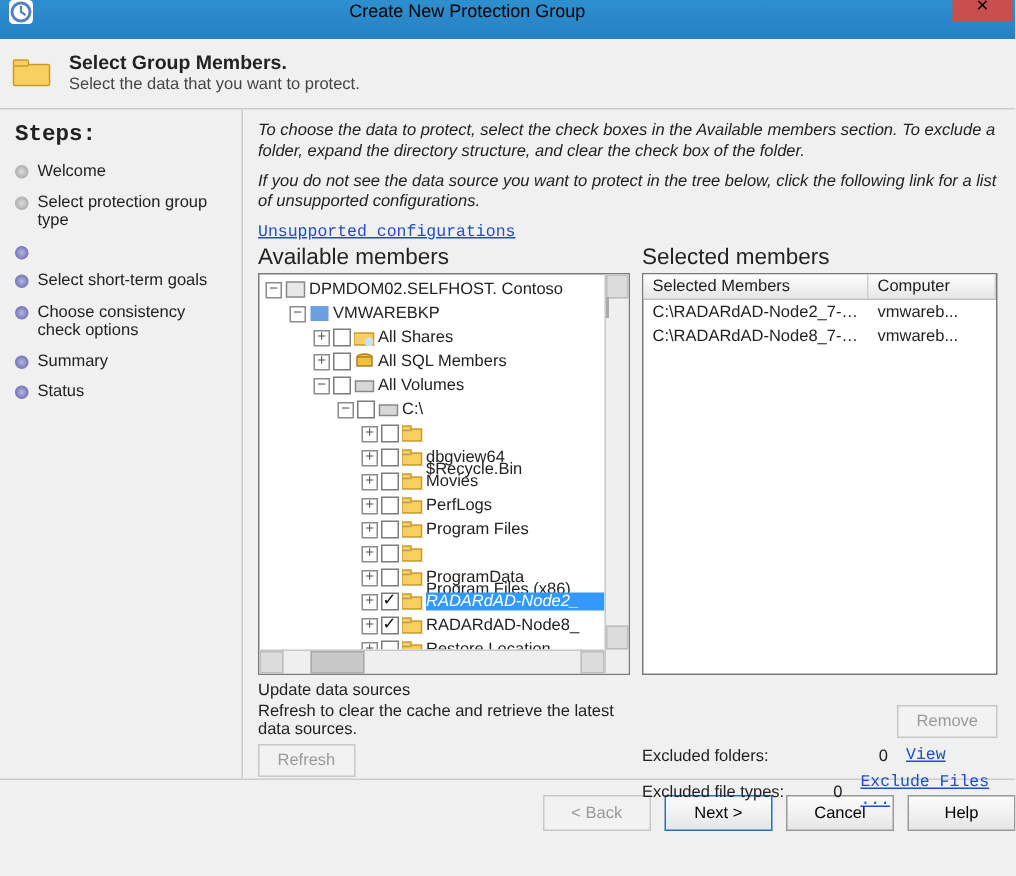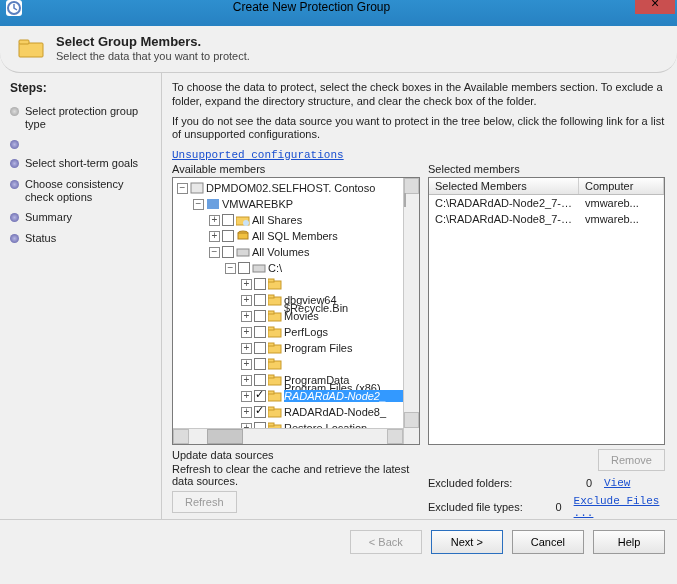--- a/index.html
+++ b/index.html
@@ -2,39 +2,39 @@
 <html><head>
 <meta charset="utf-8">
 <style>
   * { box-sizing: border-box; }
   body { margin:0; font-family: "Segoe UI", Tahoma, sans-serif; font-size:11px; color:#222; background:#f0f0f0; width:677px; height:584px; overflow:hidden; }
   .titlebar { height:26px; background:linear-gradient(#2e8fcf,#2781c2); display:flex; align-items:flex-start; position:relative; }
   .titlebar .tb-icon { width:16px; height:16px; margin:0 6px; background:#fff; border-radius:3px; display:inline-block; position:relative;}
   .titlebar .tb-icon svg { width:16px;height:16px;}
   .title-text { flex:1; text-align:center; color:#000; font-size:12px; margin-left:-40px;}
   .closebtn { width:40px; height:20px; background:#c94f4f; color:#000; font-size:14px; text-align:center; line-height:18px; margin-right:2px; margin-top:-6px;}
-  .header { display:flex; align-items:center; padding:8px 14px 10px 18px; border-bottom:1px solid #ccc;border-radius:20px; }
+  .header { display:flex; align-items:center; padding:8px 14px 10px 8px; border-bottom:1px solid #ccc; }
   .header .hicon { width:28px; height:22px; margin-right:10px;}
   .header-h1 { font-weight:bold; font-size:13px; }
   .header-sub { font-size:11px; color:#444; margin-top:1px;}
   .body { display:flex; height:446px;}
   .steps { width:162px; border-right:1px solid #ccc; padding:6px 4px 0 8px;}
-  .steps h4 { margin:2px 0 6px 2px; font-size:12px; font-weight:bold;}
+  .steps h4 { margin:2px 0 6px 2px; font-size:15px; font-weight:bold;font-family:Liberation Mono, monospace;}
   .step-row { display:flex; align-items:flex-start; padding:4px 2px; line-height:1.15;}
   .bullet { width:9px; height:9px; border-radius:50%; margin:2px 6px 0 0; flex:0 0 9px;}
   .bul-gray { background:radial-gradient(#ddd,#999); }
   .bul-green { background:radial-gradient(#9be29b,#2a8a2a); }
   .bul-purple { background:radial-gradient(#b6b6e3,#5a5aa3); }
   .main { flex:1; padding:8px 12px 6px 10px; position:relative;}
-  .main p { margin:0 0 6px 0; line-height:1.25;}
+  .main p { margin:0 0 6px 0; line-height:1.25;font-style:italic;}
   a.link { color:#1a4fcf; text-decoration:underline; cursor:pointer;font-family:Liberation Mono, monospace;}
   .cols { display:flex; gap:8px; margin-top:2px;}
   .col-left { width:248px;}
   .col-right { flex:1;}
-  .grp-label { font-size:11px; margin-bottom:2px;}
+  .grp-label { font-size:15px; margin-bottom:2px;}
   .treebox { border:1px solid #7a7a7a; height:268px; background:#fff; position:relative;}
   .tree-scroll { position:absolute; top:0; left:0; right:16px; bottom:16px; overflow:hidden;}
   .tree { padding:2px 0 2px 2px; white-space:nowrap; font-size:11px;}
   .tree ul { list-style:none; margin:0; padding-left:16px;}
   .tree li { margin:0; padding:0;}
   .tnode { display:flex; align-items:center; height:16px;}
   .tw { width:11px; height:11px; border:1px solid #8a8a8a; background:#fff; color:#555; line-height:8px; font-size:10px; text-align:center; margin-right:2px; cursor:pointer;flex:0 0 11px;}
   .cb { width:12px;height:12px; border:1px solid #7a7a7a; background:#fff; margin-right:2px;flex:0 0 12px; position:relative;}
   .cb.checked::after{content:"✓"; position:absolute; top:-3px; left:0; font-size:11px; color:#000;}
   .fld-icon { width:14px; height:12px; margin-right:2px; flex:0 0 14px;}
@@ -48,25 +48,25 @@
   .vscroll .arrow.bottom { position:absolute; bottom:16px;}
   .gridbox { border:1px solid #7a7a7a; height:268px; background:#fff;}
   .gridhdr { display:flex; background:linear-gradient(#fefefe,#e6e6e6); border-bottom:1px solid #bdbdbd; font-size:11px;}
   .gh { border-right:1px solid #cfcfcf; padding:2px 6px;}
   .grow { display:flex; font-size:11px;}
   .gc { padding:2px 6px; overflow:hidden; text-overflow:ellipsis; white-space:nowrap;}
   .update-box { margin-top:4px; width:248px;}
   .update-box .ut { font-size:11px; margin-top:2px;}
   .btn { font-size:11px; padding:2px 12px; background:linear-gradient(#fcfcfc,#e6e6e6); border:1px solid #9a9a9a; min-width:64px; height:22px;}
   .btn:disabled { color:#9a9a9a; border-color:#c8c8c8; background:#f2f2f2;}
-  .rightactions { margin-top:4px; text-align:right;}
+  .rightactions { margin-top:20px; text-align:right;}
   .exrow { display:flex; align-items:center; font-size:11px; margin-top:6px;}
   .exrow .lab { width:120px;}
   .exrow .num { width:56px; text-align:right; padding-right:12px;}
-  .footer { border-top:1px solid #ccc; padding:10px 12px; text-align:right;}
+  .footer { border-top:1px solid #ccc; padding:10px 0; text-align:right;}
   .footer .btn { margin-left:6px; min-width:72px; height:24px;}
   .server-svg{fill:#6aa0e0;}
   .folder-shared-svg .share{fill:#c9e2f7;}
   .drive-svg rect{fill:#d8d8d8;stroke:#888;}
 </style>
 </head>
 <body>
 
 <div class="titlebar">
   <span class="tb-icon">
@@ -89,20 +89,24 @@
   <div>
     <div class="header-h1">Select Group Members.</div>
     <div class="header-sub">Select the data that you want to protect.</div>
   </div>
 </div>
 
 <div class="body">
   <div class="steps">
     <h4>Steps:</h4>
     <div id="steps-container">
+        <div class="step-row">
+          <span class="bullet bul-gray"></span>
+          <span>Welcome</span>
+        </div>
         <div class="step-row">
           <span class="bullet bul-gray"></span>
           <span>Select protection group type</span>
         </div>
         <div class="step-row">
           <span class="bullet bul-purple"></span>
         </div>
         <div class="step-row">
           <span class="bullet bul-purple"></span>
           <span>Select short-term goals</span>

